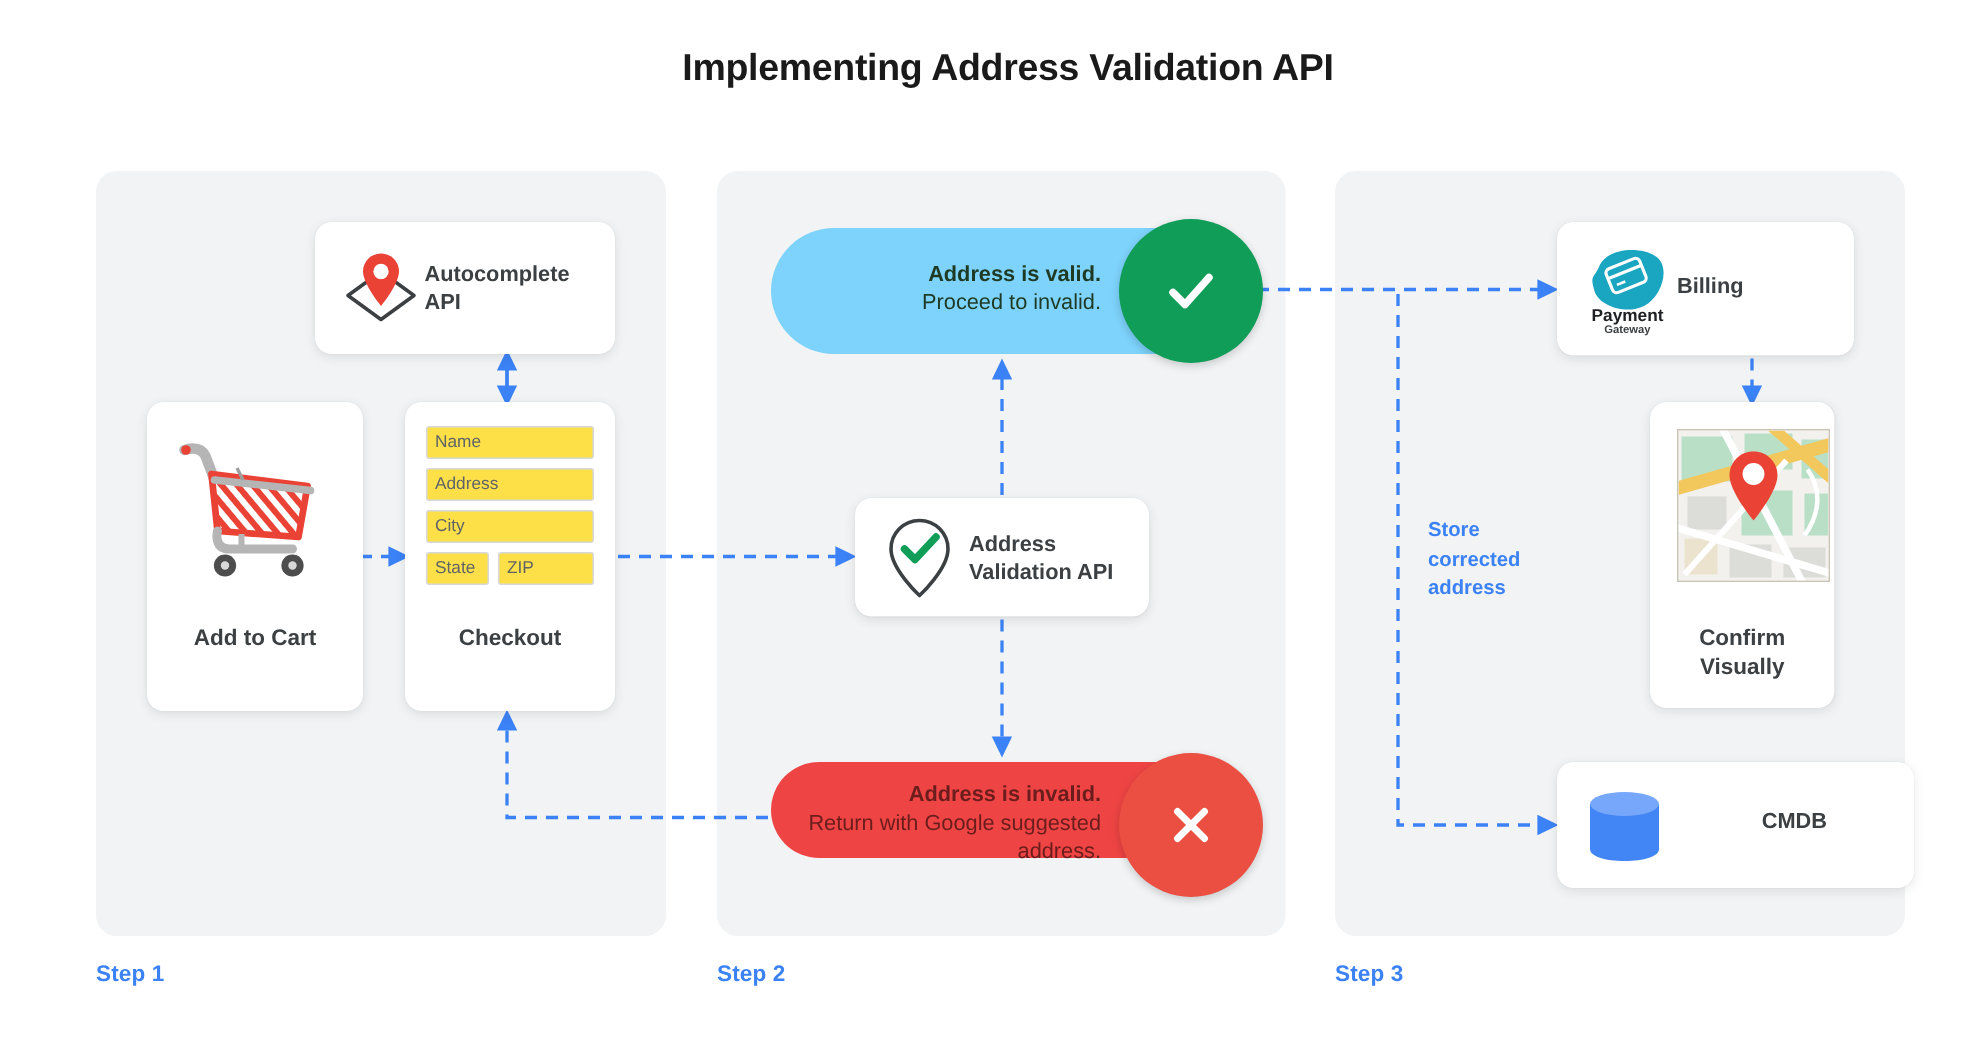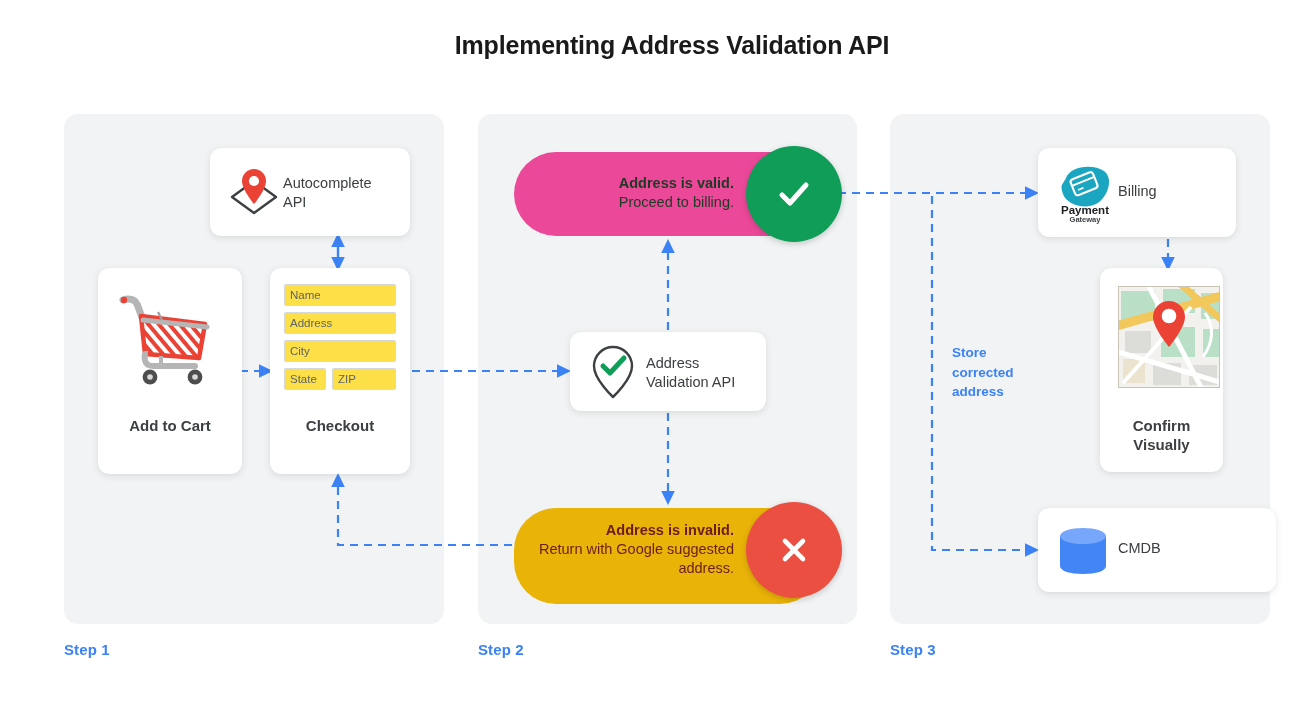--- a/index.html
+++ b/index.html
@@ -41,32 +41,32 @@
     position:absolute;background:#ffffff;border-radius:11px;
     box-shadow:0 2px 7px rgba(60,64,67,0.12), 0 0 1px rgba(60,64,67,0.10);
   }
 
   
   #card-autocomplete{left:194px;top:148px;width:200px;height:88px;}
   #card-addtocart{left:82px;top:268px;width:144px;height:206px;}
   #card-checkout{left:254px;top:268px;width:140px;height:206px;}
 
   
-  #pill-valid{left:498px;top:152px;width:308px;height:84px;border-radius:42px;background:#ec4899;box-shadow:none;}
-  #pill-invalid{left:498px;top:508px;width:308px;height:96px;border-radius:42px;background:#eab308;box-shadow:none;}
+  #pill-valid{left:498px;top:152px;width:308px;height:84px;border-radius:42px;background:#7dd3fc;box-shadow:none;}
+  #pill-invalid{left:498px;top:508px;width:308px;height:64px;border-radius:42px;background:#ef4444;box-shadow:none;}
   #card-validation{left:554px;top:332px;width:196px;height:79px;}
 
   
   #card-billing{left:1022px;top:148px;width:198px;height:89px;}
   #card-confirm{left:1084px;top:268px;width:123px;height:204px;}
-  #card-cmdb{left:1022px;top:508px;width:238px;height:84px;}
+  #card-cmdb{left:1022px;top:508px;width:238px;height:84px;text-align:right;}
 
   
   .card-label{
-    position:absolute;font-size:14.5px;color:#3c4043;line-height:19px;
+    position:absolute;font-size:14.5px;color:#3c4043;line-height:19px;font-weight:bold;
   }
   .card-title{
     position:absolute;width:100%;text-align:center;
     font-size:15px;font-weight:bold;color:#3c4043;line-height:19px;
   }
 
   #autocomplete-text{left:73px;top:26px;width:120px;}
   #validation-text{left:76px;top:22px;width:112px;}
   #billing-text{left:80px;top:34px;width:100px;}
   #cmdb-text{left:80px;top:31px;width:100px;}
@@ -211,21 +211,21 @@
       </div>
     </div>
     <div class="card-title" id="checkout-title">Checkout</div>
   </div>
 
   <div class="step-label" id="step1-label">Step 1</div>
 
   <div class="card" id="pill-valid">
     <div class="pill-text" id="valid-text">
       <span class="strong">Address is valid.</span>
-      <span>Proceed to billing.</span>
+      <span>Proceed to invalid.</span>
     </div>
     <div class="status-circle" id="circle-valid">
       <svg width="44" height="44" viewBox="0 0 44 44">
         <path d="M10,23 L18,31 L34,13" stroke="#ffffff" stroke-width="5" fill="none" stroke-linecap="round" stroke-linejoin="round"></path>
       </svg>
     </div>
   </div>
 
   <div class="card" id="card-validation">
     <svg style="position:absolute;left:16px;top:12px;" width="54" height="56" viewBox="0 0 54 56">

